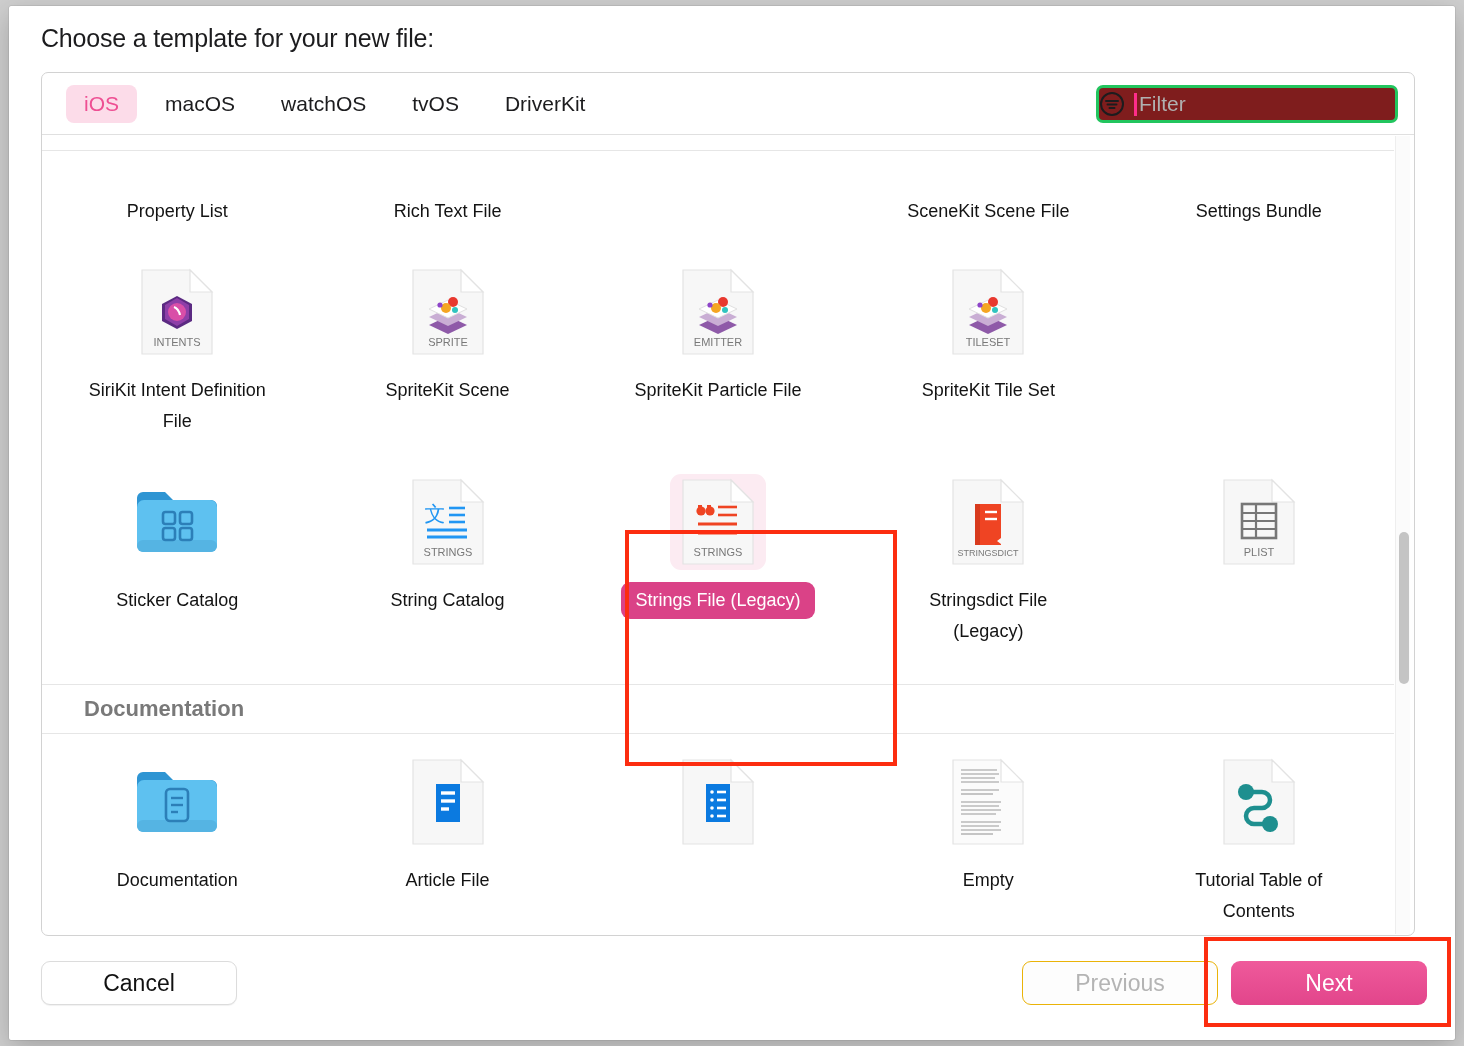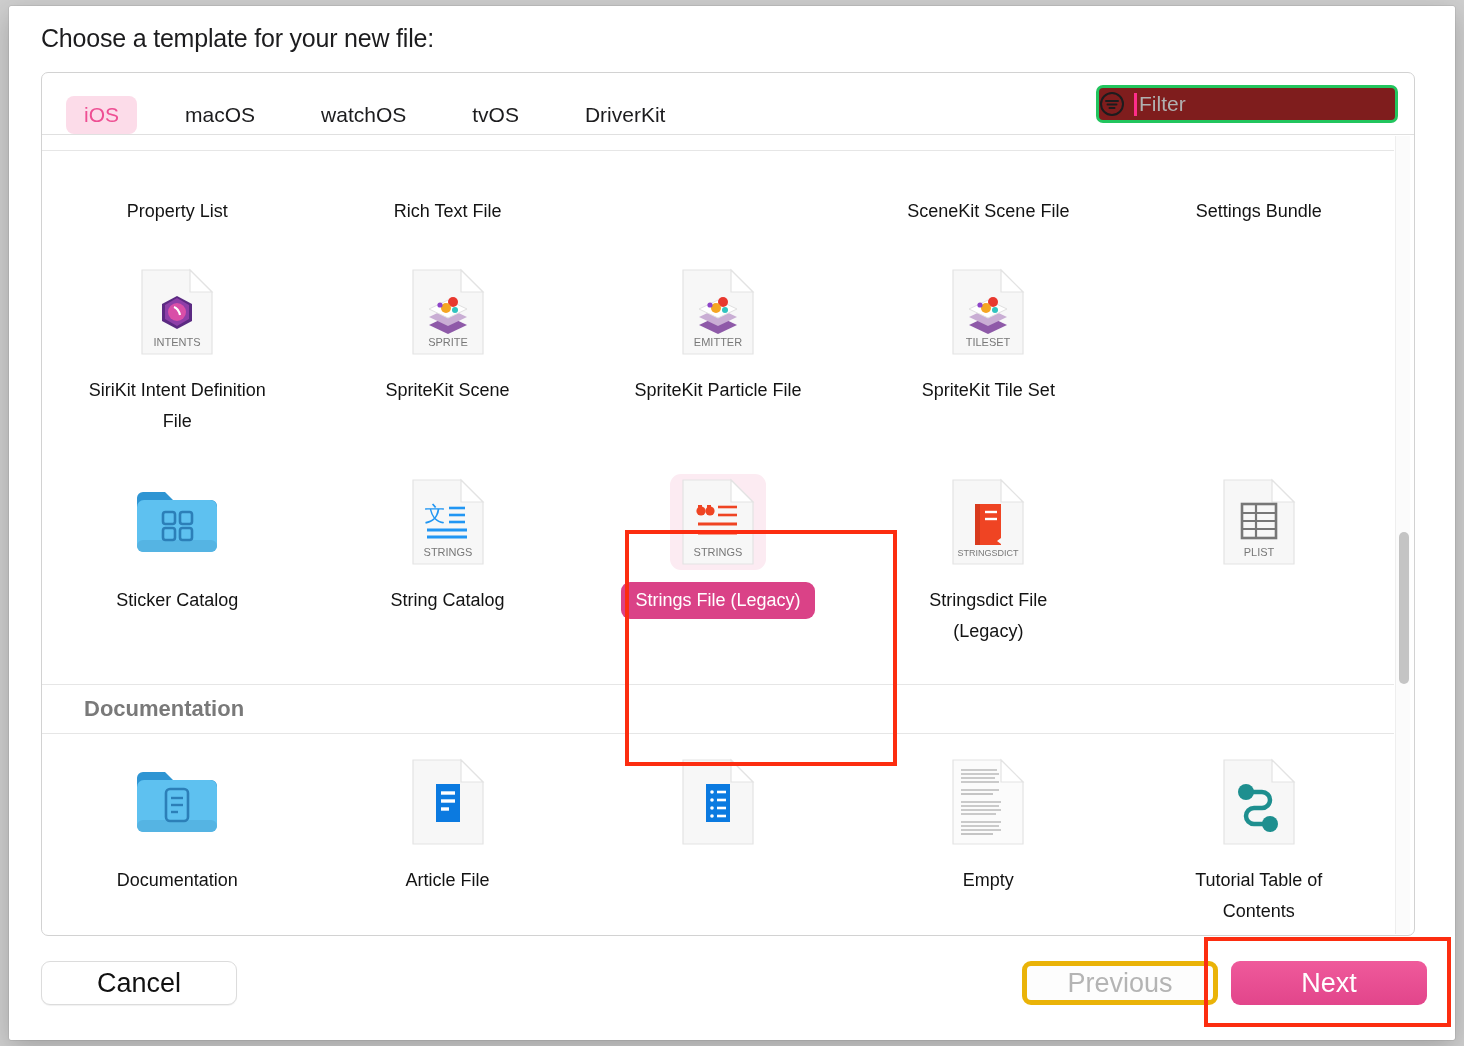--- a/index.html
+++ b/index.html
@@ -38,23 +38,22 @@
     background: #ffffff;
     overflow: hidden;
   }
 
   
   #tabbar {
     position: relative;
     height: 62px;
     border-bottom: 1px solid #e0e0e0;
     display: flex;
-    align-items: flex-end;
+    align-items: center;
     padding-left: 24px;
-    gap: 20px;
   }
   .plat-tab {
     font-size: 21px;
     color: #1c1c1e;
     padding: 7px 18px;
     border-radius: 8px;
     margin-right: 10px;
     white-space: nowrap;
     cursor: default;
   }
@@ -165,36 +164,36 @@
     width: 10px; height: 152px;
     background: #c4c4c4;
     border-radius: 5px;
   }
 
   
   .btn {
     position: absolute;
     border-radius: 9px;
     display: flex; align-items: center; justify-content: center;
-    font-size: 27px;
+    font-size: 23px;
     cursor: default;
   }
   #cancel-btn {
     left: 32px; top: 955px;
     width: 196px; height: 44px;
     background: #fff;
     border: 1px solid #dcdcdc;
     box-shadow: 0 1px 1px rgba(0,0,0,0.06);
     color: #111;
   }
   #previous-btn {
     left: 1013px; top: 955px;
     width: 196px; height: 44px;
     background: #fdfdfd;
-    border: 5px solid #eab308;
+    border: 1px solid #eab308;
     color: #b4b4b4;
   }
   #next-btn {
     left: 1222px; top: 955px;
     width: 196px; height: 44px;
     background: linear-gradient(180deg,#ef5a9b 0%,#e2458b 100%);
     color: #ffffff;
     border: none;
   }
 

